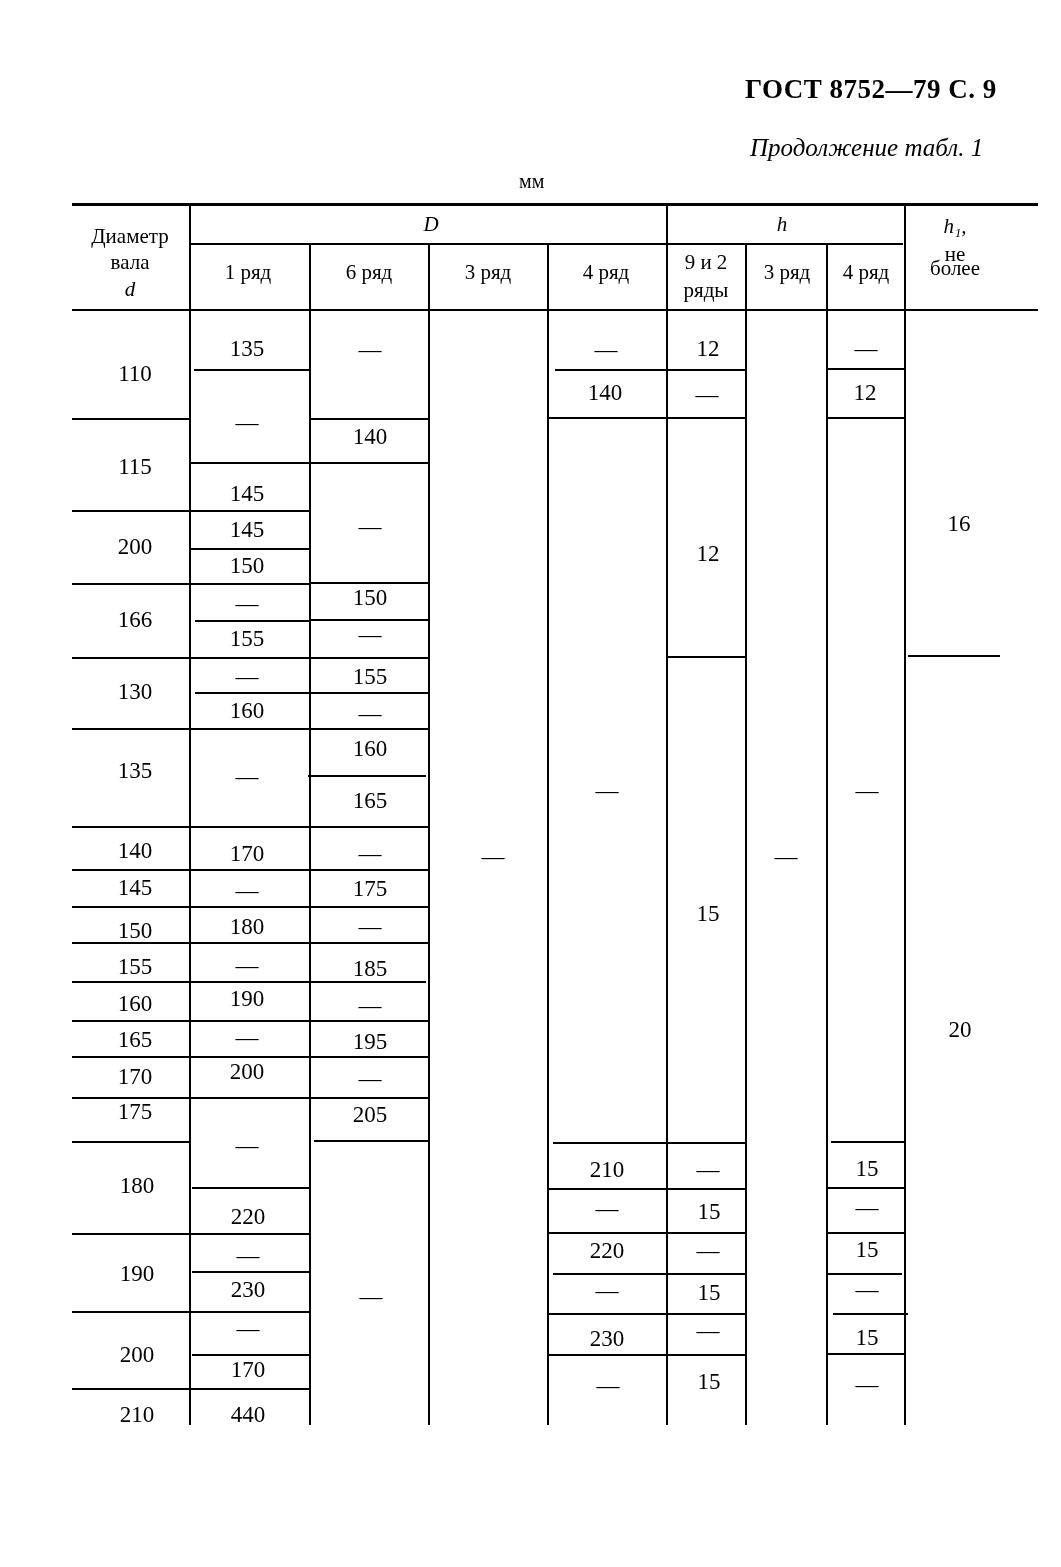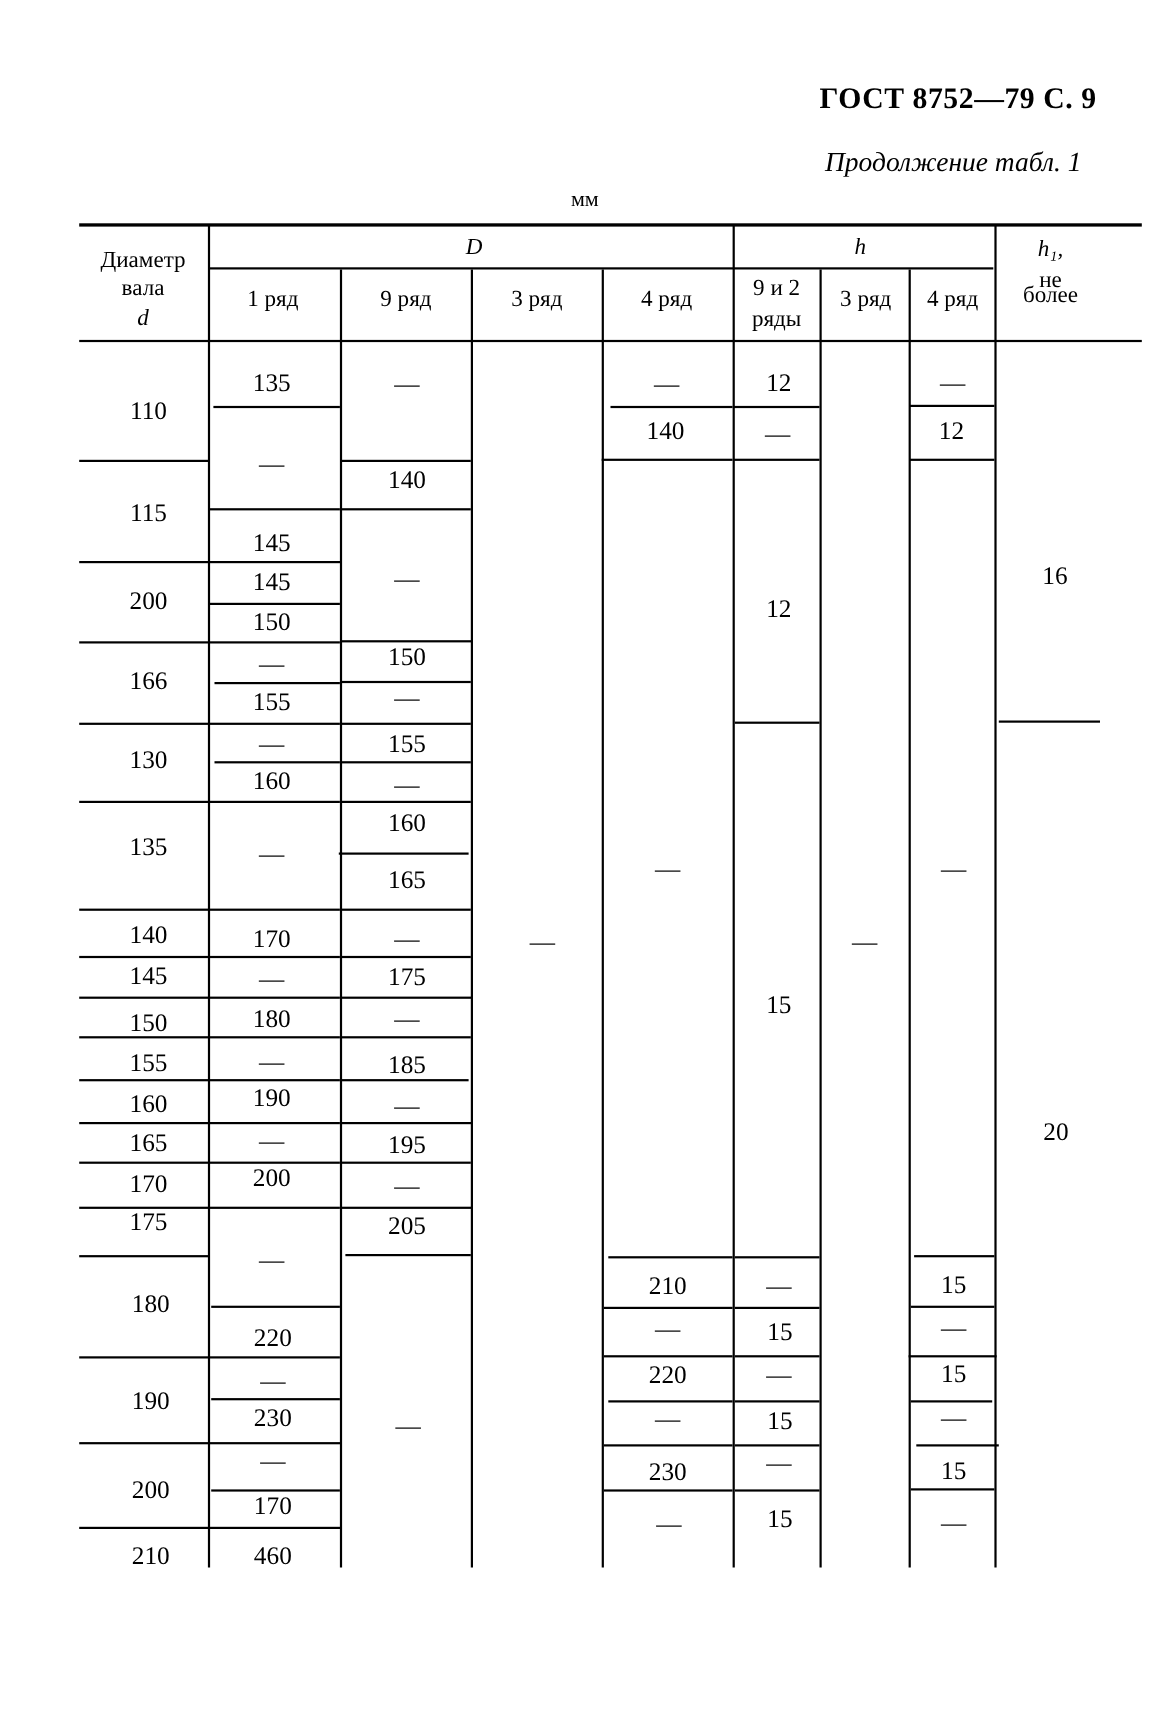--- a/index.html
+++ b/index.html
@@ -35,21 +35,21 @@
   <div class="ln v" style="left:666px;top:205px;height:1220px;"></div>
   <div class="ln v" style="left:745px;top:245px;height:1180px;"></div>
   <div class="ln v" style="left:826px;top:245px;height:1180px;"></div>
   <div class="ln v" style="left:904px;top:205px;height:1220px;"></div>
 
   <div class="t th" style="left:130px;top:236px;">Диаметр</div>
   <div class="t th" style="left:130px;top:262px;">вала</div>
   <div class="t th it" style="left:130px;top:289px;">d</div>
   <div class="t th it" style="left:431px;top:224px;">D</div>
   <div class="t th" style="left:248px;top:272px;">1 ряд</div>
-  <div class="t th" style="left:369px;top:272px;">9 ряд</div>
+  <div class="t th" style="left:369px;top:272px;">6 ряд</div>
   <div class="t th" style="left:488px;top:272px;">3 ряд</div>
   <div class="t th" style="left:606px;top:272px;">4 ряд</div>
   <div class="t th it" style="left:782px;top:224px;">h</div>
   <div class="t th" style="left:706px;top:262px;">9 и 2</div>
   <div class="t th" style="left:706px;top:290px;">ряды</div>
   <div class="t th" style="left:787px;top:272px;">3 ряд</div>
   <div class="t th" style="left:866px;top:272px;">4 ряд</div>
   <div class="t th it" style="left:955px;top:226px;">h₁,</div>
   <div class="t th" style="left:955px;top:254px;">не</div>
   <div class="t th" style="left:955px;top:268px;">более</div>
@@ -131,21 +131,21 @@
   <div class="t" style="left:247px;top:965px;">—</div>
   <div class="t" style="left:247px;top:998px;">190</div>
   <div class="t" style="left:247px;top:1037px;">—</div>
   <div class="t" style="left:247px;top:1071px;">200</div>
   <div class="t" style="left:247px;top:1145px;">—</div>
   <div class="t" style="left:248px;top:1216px;">220</div>
   <div class="t" style="left:248px;top:1255px;">—</div>
   <div class="t" style="left:248px;top:1289px;">230</div>
   <div class="t" style="left:248px;top:1328px;">—</div>
   <div class="t" style="left:248px;top:1369px;">170</div>
-  <div class="t" style="left:248px;top:1414px;">460</div>
+  <div class="t" style="left:248px;top:1414px;">440</div>
 
   <div class="ln h" style="left:310px;top:418px;width:118px;"></div>
   <div class="ln h" style="left:310px;top:462px;width:118px;"></div>
   <div class="ln h" style="left:310px;top:582px;width:120px;"></div>
   <div class="ln h" style="left:310px;top:619px;width:118px;"></div>
   <div class="ln h" style="left:310px;top:657px;width:118px;"></div>
   <div class="ln h" style="left:310px;top:692px;width:118px;"></div>
   <div class="ln h" style="left:310px;top:728px;width:118px;"></div>
   <div class="ln h" style="left:308px;top:775px;width:118px;"></div>
   <div class="ln h" style="left:310px;top:826px;width:118px;"></div>

